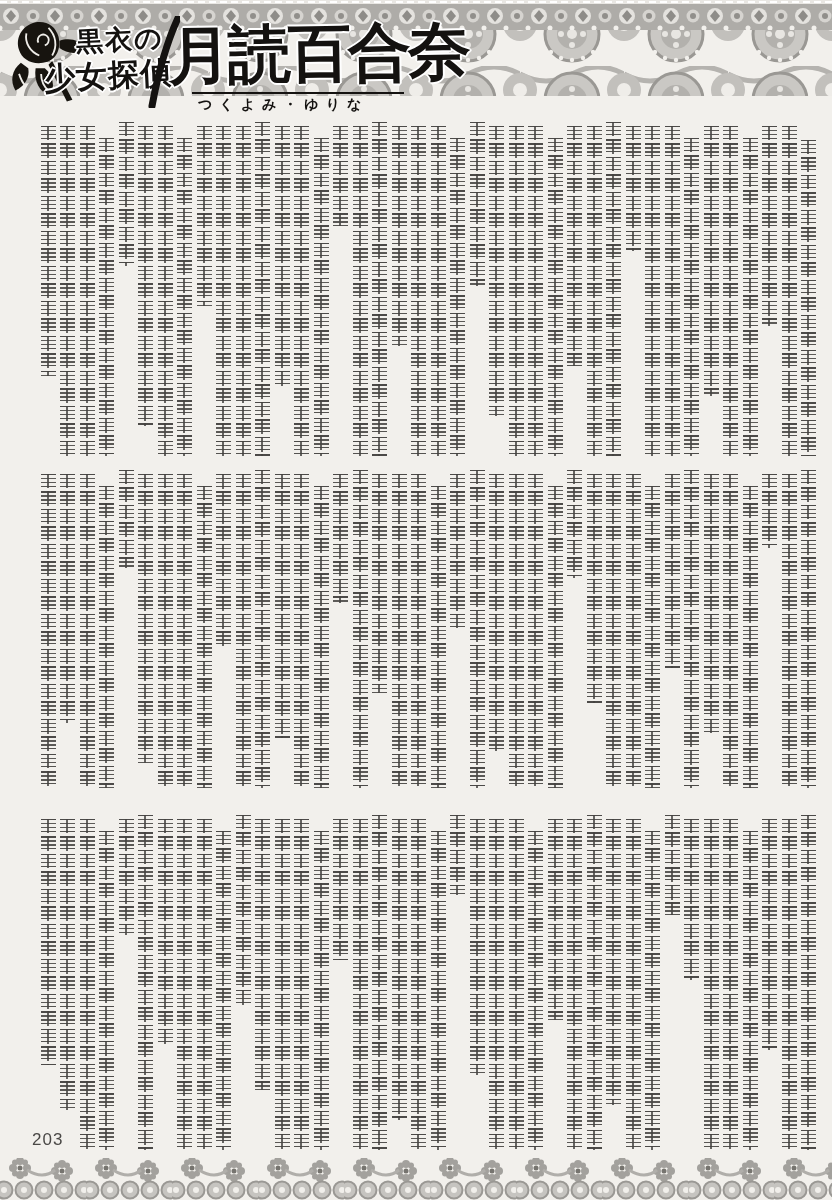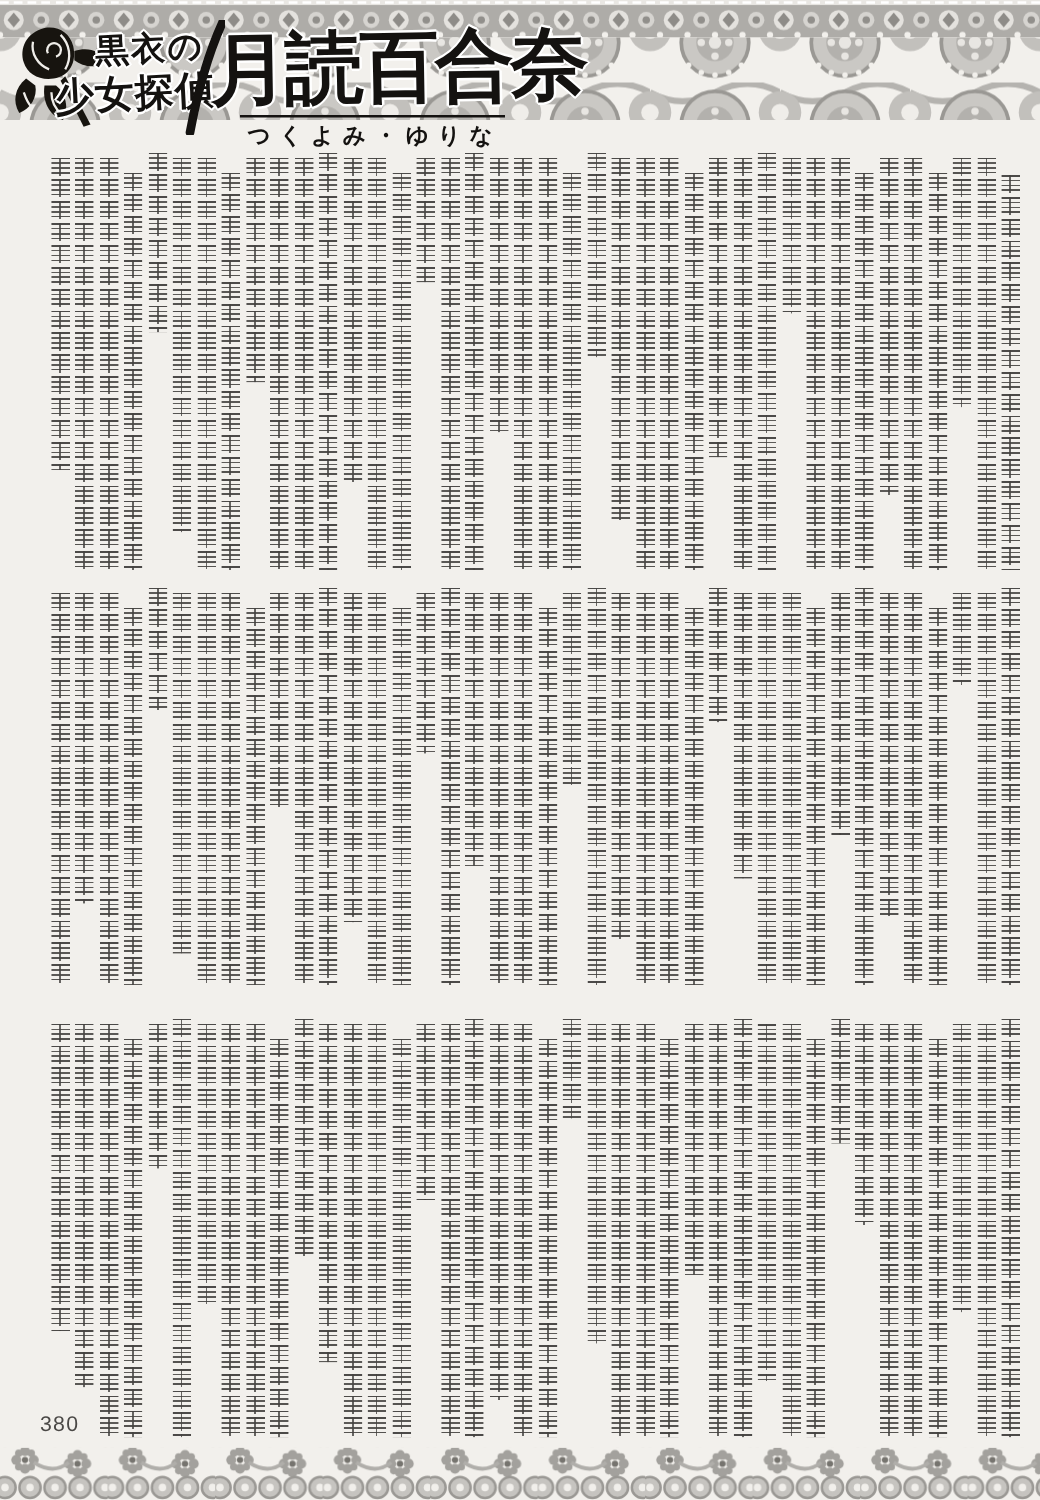--- a/index.html
+++ b/index.html
@@ -25,21 +25,21 @@
     text-shadow:-2px 0 #fff,2px 0 #fff,0 -2px #fff,0 2px #fff,
                 -1px -1px #fff,1px 1px #fff,1px -1px #fff,-1px 1px #fff;
     white-space:nowrap;line-height:1;
   }
   .series-top{position:absolute;left:76px;top:26px;font-size:27px;letter-spacing:2px;transform:rotate(-3deg);}
   .series-bottom{position:absolute;left:44px;top:60px;font-size:31px;letter-spacing:1px;transform:rotate(-3deg);}
   .main-title{position:absolute;left:168px;top:22px;font-size:63px;letter-spacing:-3px;transform:rotate(-1deg);}
   .title-slash{position:absolute;left:146px;top:16px;}
   .furigana-rule{position:absolute;left:192px;top:92px;width:212px;height:2px;background:#141210;}
   .furigana{
-    position:absolute;left:198px;top:96px;font-size:18px;font-weight:bold;
+    position:absolute;left:198px;top:96px;font-size:14px;font-weight:bold;
     letter-spacing:7px;color:#141210;
     font-family:"DejaVu Serif","Liberation Serif",serif;white-space:nowrap;
   }
   
   .band{position:absolute;right:16px;width:782px;}
   .col{
     position:absolute;width:15px;
     background-image:
       repeating-linear-gradient(to bottom,
         rgba(43,41,39,.95) 0 1.4px, transparent 1.4px 3.9px,
@@ -253,21 +253,21 @@
       <div class="col" style="right: 624px; top: 4px; height: 331px;"></div>
       <div class="col" style="right: 643.5px; top: 4px; height: 226px;"></div>
       <div class="col" style="right: 663px; top: 0px; height: 335px;"></div>
       <div class="col" style="right: 682.5px; top: 4px; height: 116px;"></div>
       <div class="col" style="right: 702px; top: 16px; height: 319px;"></div>
       <div class="col" style="right: 721.5px; top: 4px; height: 331px;"></div>
       <div class="col" style="right: 741px; top: 4px; height: 291px;"></div>
       <div class="col" style="right: 760.5px; top: 4px; height: 246px;"></div>
     </div>
 
-  <div class="page-number">380</div>
+  <div class="page-number">203</div>
 
   <svg class="lace-bottom" width="832" height="42" viewBox="0 0 832 42">
     <defs>
       <pattern id="bflower" width="86" height="42" patternUnits="userSpaceOnUse">
         <g fill="#a3a19d">
           <circle cx="20" cy="3" r="4"></circle>
             <circle cx="20" cy="17" r="4"></circle>
           <circle cx="13" cy="10" r="4"></circle>
             <circle cx="27" cy="10" r="4"></circle>
           <circle cx="15" cy="4.5" r="3"></circle>

